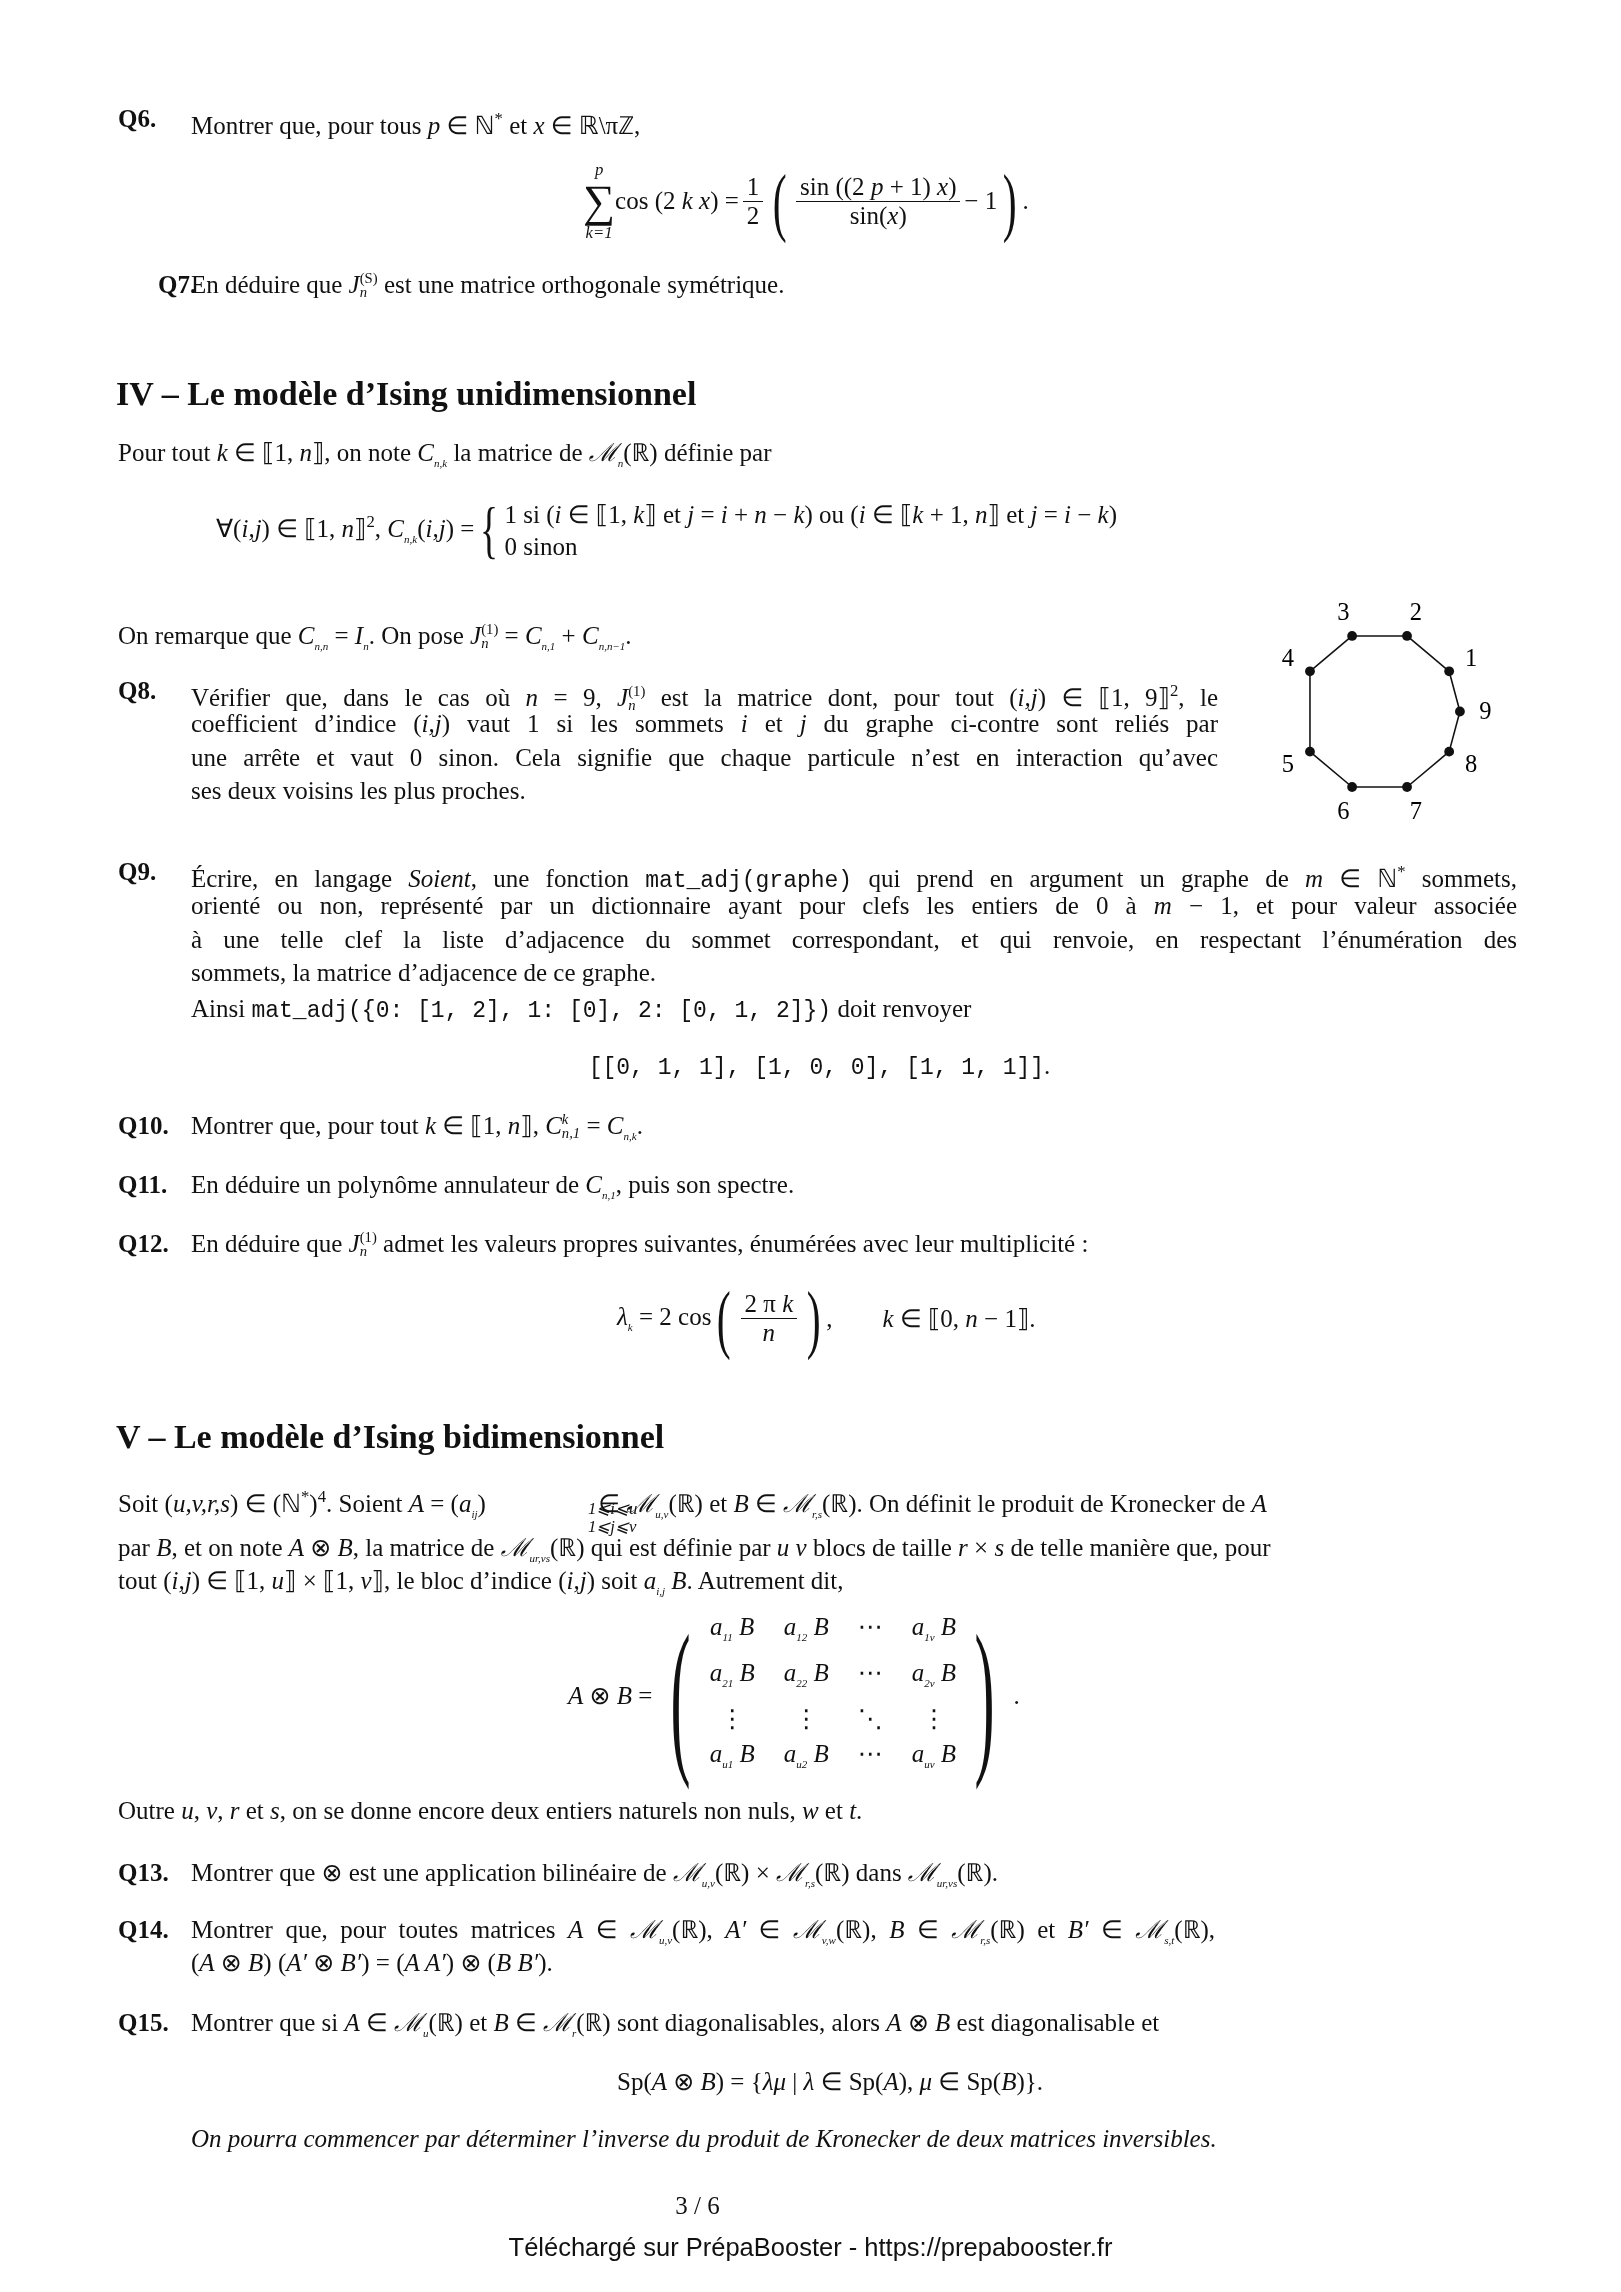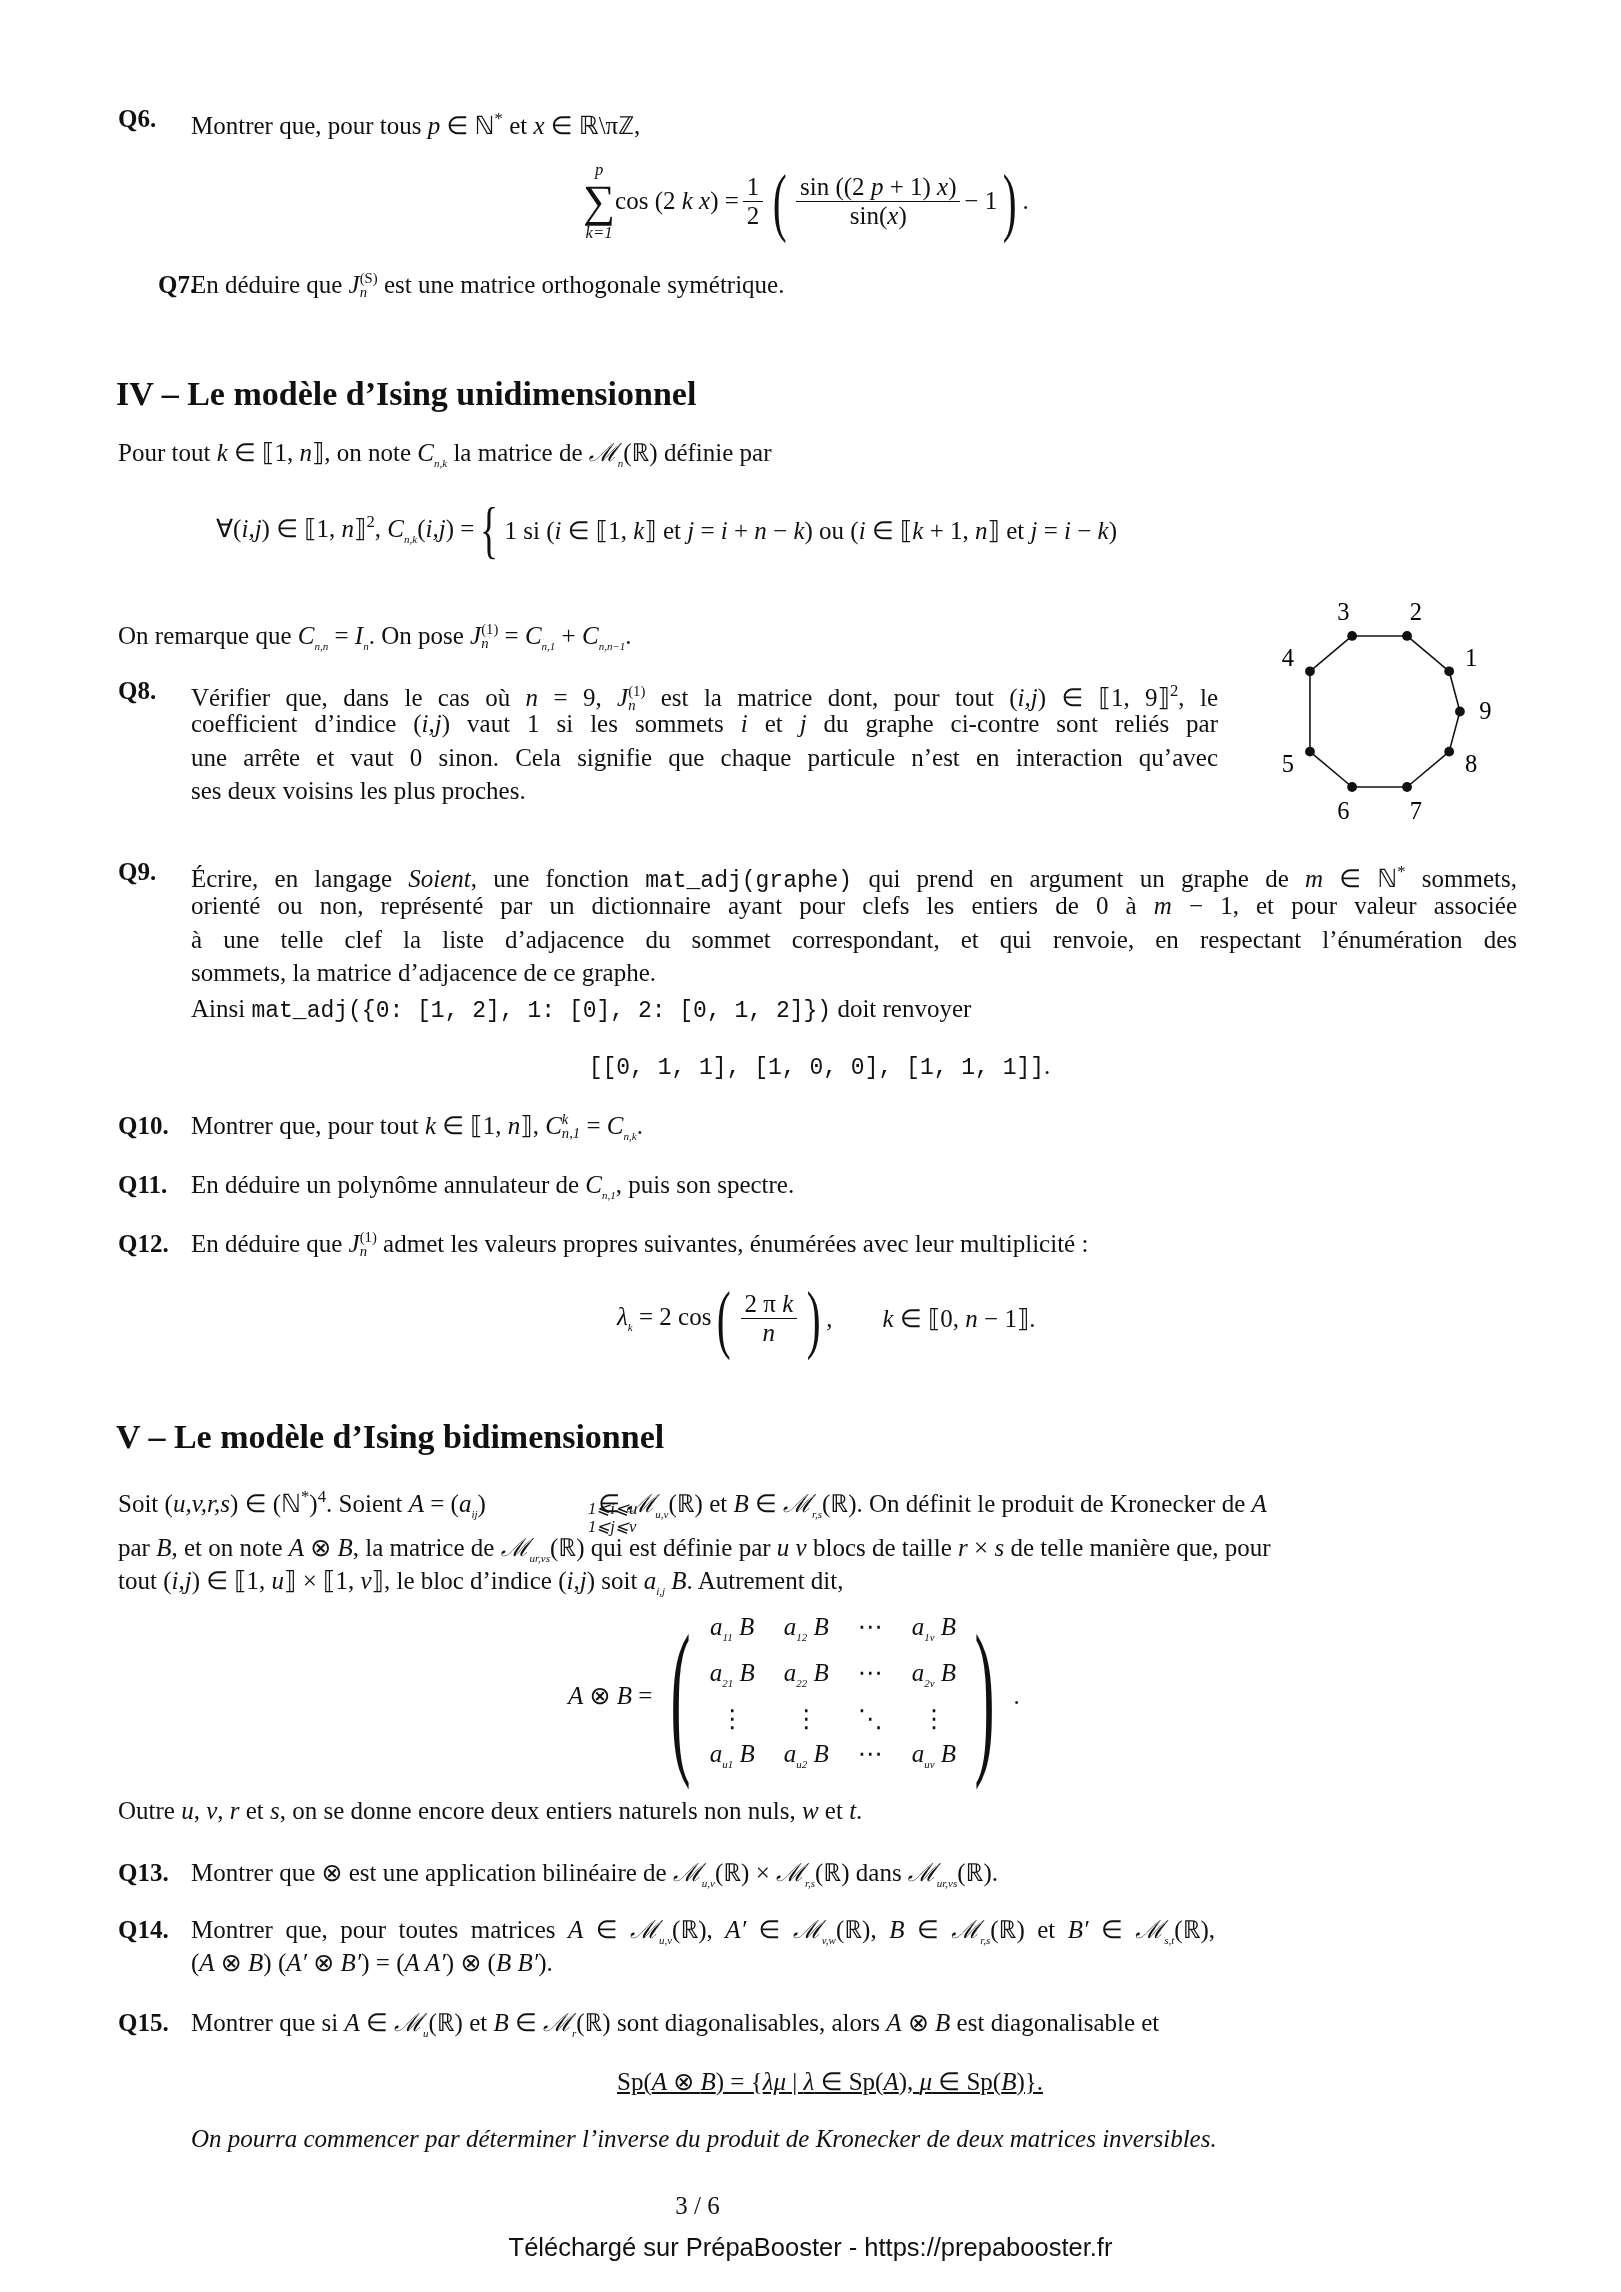--- a/index.html
+++ b/index.html
@@ -58,20 +58,21 @@
 <div class="q" style="left:118px;top:270px;margin-left:40px;">Q7.</div>
 <div class="ln" style="left:191px;top:270px;"><span>En déduire que </span><span class="i">J</span><span style="display: inline-block; vertical-align: -3.9px; line-height: 13.7px; font-size: 14.7px; font-style: italic;"><span style="display: block; font-style: normal;">(S)</span><span style="display: block;">n</span></span><span> est une matrice orthogonale symétrique.</span></div>
 
 <div class="h" style="left:116px;top:374px;">IV –  Le modèle d’Ising unidimensionnel</div>
 <div class="ln" style="left:118px;top:438px;"><span>Pour tout </span><span class="i">k</span><span> ∈ ⟦1, </span><span class="i">n</span><span>⟧, on note </span><span class="i">C</span><span class="sub i">n,k</span><span> la matrice de </span><span class="i">ℳ</span><span class="sub i">n</span><span>(ℝ) définie par</span></div>
 <div class="ln" style="left:216px;top:496px;height:69px;display:flex;align-items:center;">
   <span><span>∀(</span><span class="i">i,j</span><span>) ∈ ⟦1, </span><span class="i">n</span><span>⟧</span><span class="sup">2</span><span>,   </span><span class="i">C</span><span class="sub i">n,k</span><span>(</span><span class="i">i,j</span><span>) =</span></span>
   <span class="brace">{</span>
   <span class="cases">
     <div><span>1   si   (</span><span class="i">i</span><span> ∈ ⟦1, </span><span class="i">k</span><span>⟧ et </span><span class="i">j</span><span> = </span><span class="i">i</span><span> + </span><span class="i">n</span><span> − </span><span class="i">k</span><span>) ou (</span><span class="i">i</span><span> ∈ ⟦</span><span class="i">k</span><span> + 1, </span><span class="i">n</span><span>⟧ et </span><span class="i">j</span><span> = </span><span class="i">i</span><span> − </span><span class="i">k</span><span>)</span></div>
+    <div><span>0   sinon</span></div>
   </span>
 </div>
 <div class="ln" style="left:118px;top:621px;"><span>On remarque que </span><span class="i">C</span><span class="sub i">n,n</span><span> = </span><span class="i">I</span><span class="sub i">n</span><span>. On pose </span><span class="i">J</span><span style="display: inline-block; vertical-align: -3.9px; line-height: 13.7px; font-size: 14.7px; font-style: italic;"><span style="display: block; font-style: normal;">(1)</span><span style="display: block;">n</span></span><span> = </span><span class="i">C</span><span class="sub i">n,1</span><span> + </span><span class="i">C</span><span class="sub i">n,n−1</span><span>.</span></div>
 
 <div class="q" style="left:118px;top:676px;">Q8.</div>
 <div id="q8lines" style="position:absolute;left:191px;top:676px;width:1027px;">
     <div class="ln just" style="position: absolute; left: 0px; right: 0px; top: 0px;"><span>Vérifier que, dans le cas où </span><span class="i">n</span><span> = 9, </span><span class="i">J</span><span style="display: inline-block; vertical-align: -3.9px; line-height: 13.7px; font-size: 14.7px; font-style: italic;"><span style="display: block; font-style: normal;">(1)</span><span style="display: block;">n</span></span><span> est la matrice dont, pour tout (</span><span class="i">i,j</span><span>) ∈ ⟦1, 9⟧</span><span class="sup">2</span><span>, le</span></div>
     <div class="ln just" style="position: absolute; left: 0px; right: 0px; top: 33px;"><span>coefficient d’indice (</span><span class="i">i,j</span><span>) vaut 1 si les sommets </span><span class="i">i</span><span> et </span><span class="i">j</span><span> du graphe ci-contre sont reliés par</span></div>
     <div class="ln just" style="position: absolute; left: 0px; right: 0px; top: 67px;"><span>une arrête et vaut 0 sinon. Cela signifie que chaque particule n’est en interaction qu’avec</span></div>
     <div class="ln" style="position: absolute; left: 0px; right: 0px; top: 100px;"><span>ses deux voisins les plus proches.</span></div>
@@ -171,19 +172,19 @@
 <div class="ln" style="left:118px;top:1796px;"><span>Outre </span><span class="i">u</span><span>, </span><span class="i">v</span><span>, </span><span class="i">r</span><span> et </span><span class="i">s</span><span>, on se donne encore deux entiers naturels non nuls, </span><span class="i">w</span><span> et </span><span class="i">t</span><span>.</span></div>
 
 <div class="q" style="left:118px;top:1858px;">Q13.</div>
 <div class="ln" style="left:191px;top:1858px;"><span>Montrer que ⊗ est une application bilinéaire de </span><span class="i">ℳ</span><span class="sub i">u,v</span><span>(ℝ) × </span><span class="i">ℳ</span><span class="sub i">r,s</span><span>(ℝ) dans </span><span class="i">ℳ</span><span class="sub i">ur,vs</span><span>(ℝ).</span></div>
 <div class="q" style="left:118px;top:1915px;">Q14.</div>
 <div class="ln" style="left:191px;top:1915px;white-space:pre;"><span>Montrer  que,  pour  toutes  matrices  </span><span class="i">A</span><span>  ∈  </span><span class="i">ℳ</span><span class="sub i">u,v</span><span>(ℝ),  </span><span class="i">A′</span><span>  ∈  </span><span class="i">ℳ</span><span class="sub i">v,w</span><span>(ℝ),  </span><span class="i">B</span><span>  ∈  </span><span class="i">ℳ</span><span class="sub i">r,s</span><span>(ℝ)  et  </span><span class="i">B′</span><span>  ∈  </span><span class="i">ℳ</span><span class="sub i">s,t</span><span>(ℝ),</span></div>
 <div class="ln" style="left:191px;top:1948px;"><span>(</span><span class="i">A</span><span> ⊗ </span><span class="i">B</span><span>) (</span><span class="i">A′</span><span> ⊗ </span><span class="i">B′</span><span>) = (</span><span class="i">A A′</span><span>) ⊗ (</span><span class="i">B B′</span><span>).</span></div>
 <div class="q" style="left:118px;top:2008px;">Q15.</div>
 <div class="ln" style="left:191px;top:2008px;"><span>Montrer que si </span><span class="i">A</span><span> ∈ </span><span class="i">ℳ</span><span class="sub i">u</span><span>(ℝ) et </span><span class="i">B</span><span> ∈ </span><span class="i">ℳ</span><span class="sub i">r</span><span>(ℝ) sont diagonalisables, alors </span><span class="i">A</span><span> ⊗ </span><span class="i">B</span><span> est diagonalisable et</span></div>
 <div class="ln" style="left:0;width:1621px;top:2067px;">
-  <div class="ctr" style="padding-left:39px;text-decoration:underline;"><span>Sp(</span><span class="i">A</span><span> ⊗ </span><span class="i">B</span><span>) = {</span><span class="i">λμ</span><span> | </span><span class="i">λ</span><span> ∈ Sp(</span><span class="i">A</span><span>), </span><span class="i">μ</span><span> ∈ Sp(</span><span class="i">B</span><span>)}.</span></div>
+  <div class="ctr" style="padding-left:39px;"><span>Sp(</span><span class="i">A</span><span> ⊗ </span><span class="i">B</span><span>) = {</span><span class="i">λμ</span><span> | </span><span class="i">λ</span><span> ∈ Sp(</span><span class="i">A</span><span>), </span><span class="i">μ</span><span> ∈ Sp(</span><span class="i">B</span><span>)}.</span></div>
 </div>
 <div class="ln i" style="left:191px;top:2124px;">On pourra commencer par déterminer l’inverse du produit de Kronecker de deux matrices inversibles.</div>
 
 <div class="pagenum" style="top:2192px;">3 / 6</div>
 <div class="footer" style="top:2233px;">Téléchargé sur PrépaBooster - https://prepabooster.fr</div>
 
 
 </body></html>

